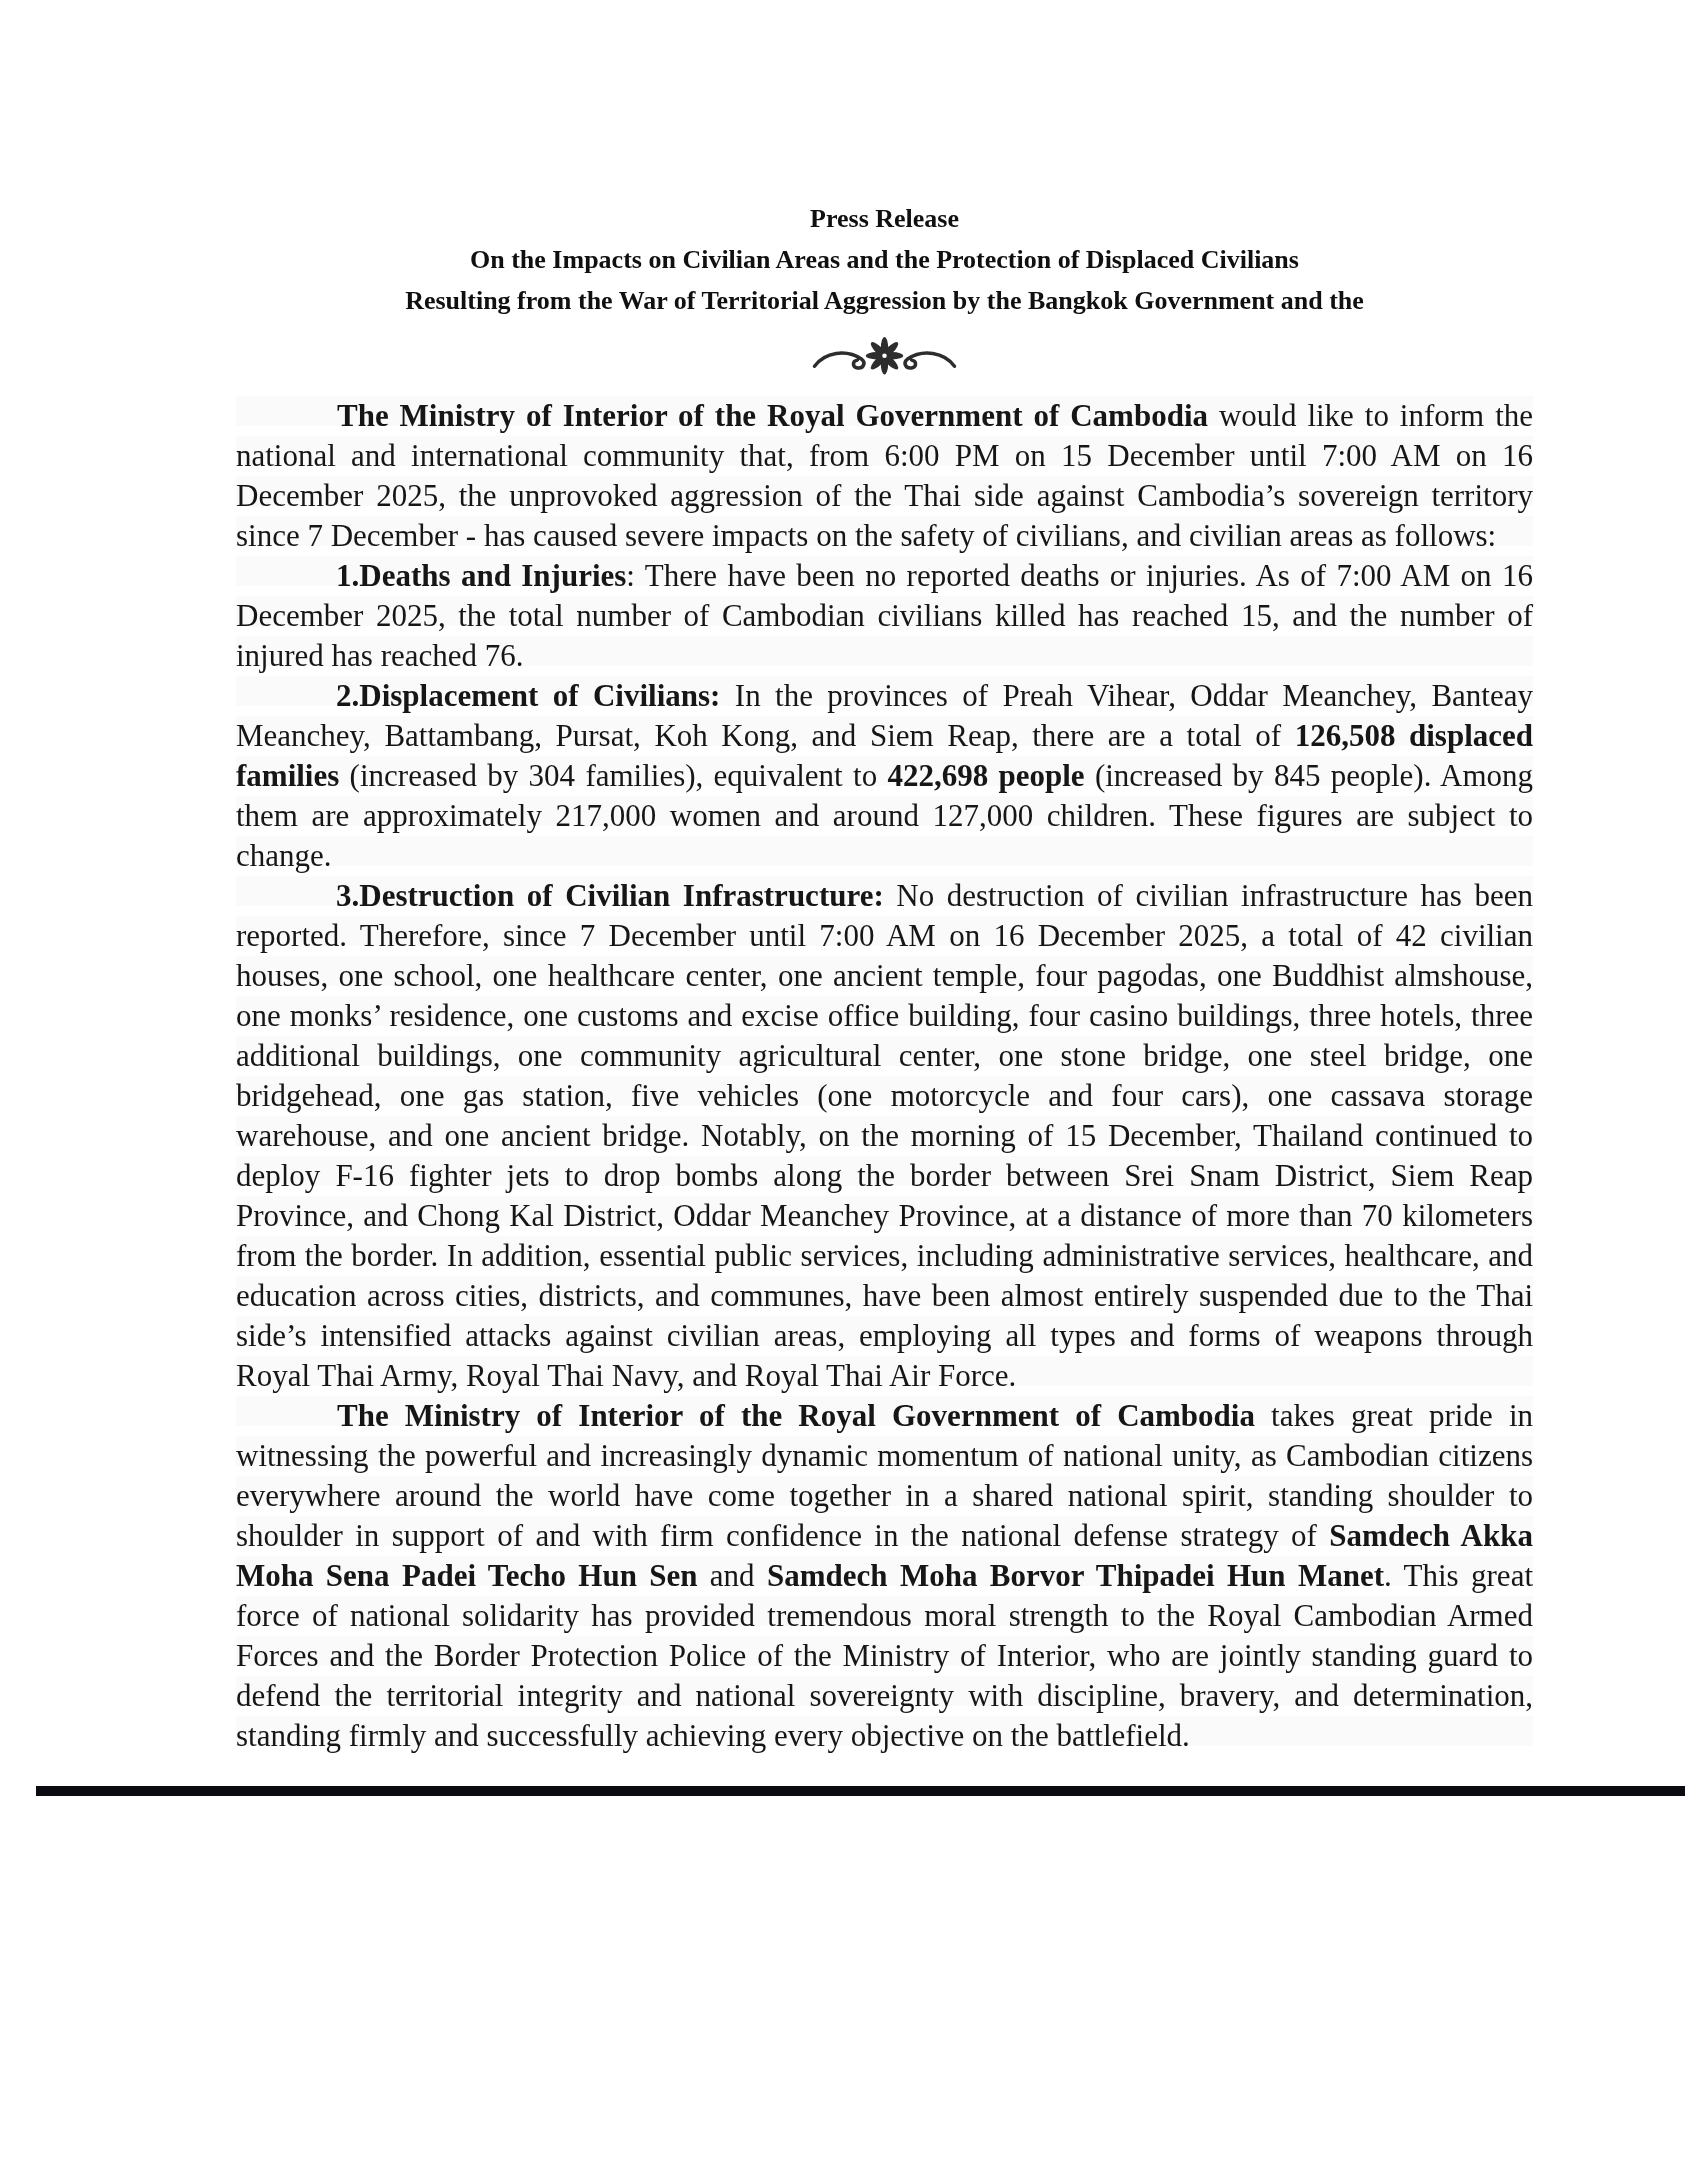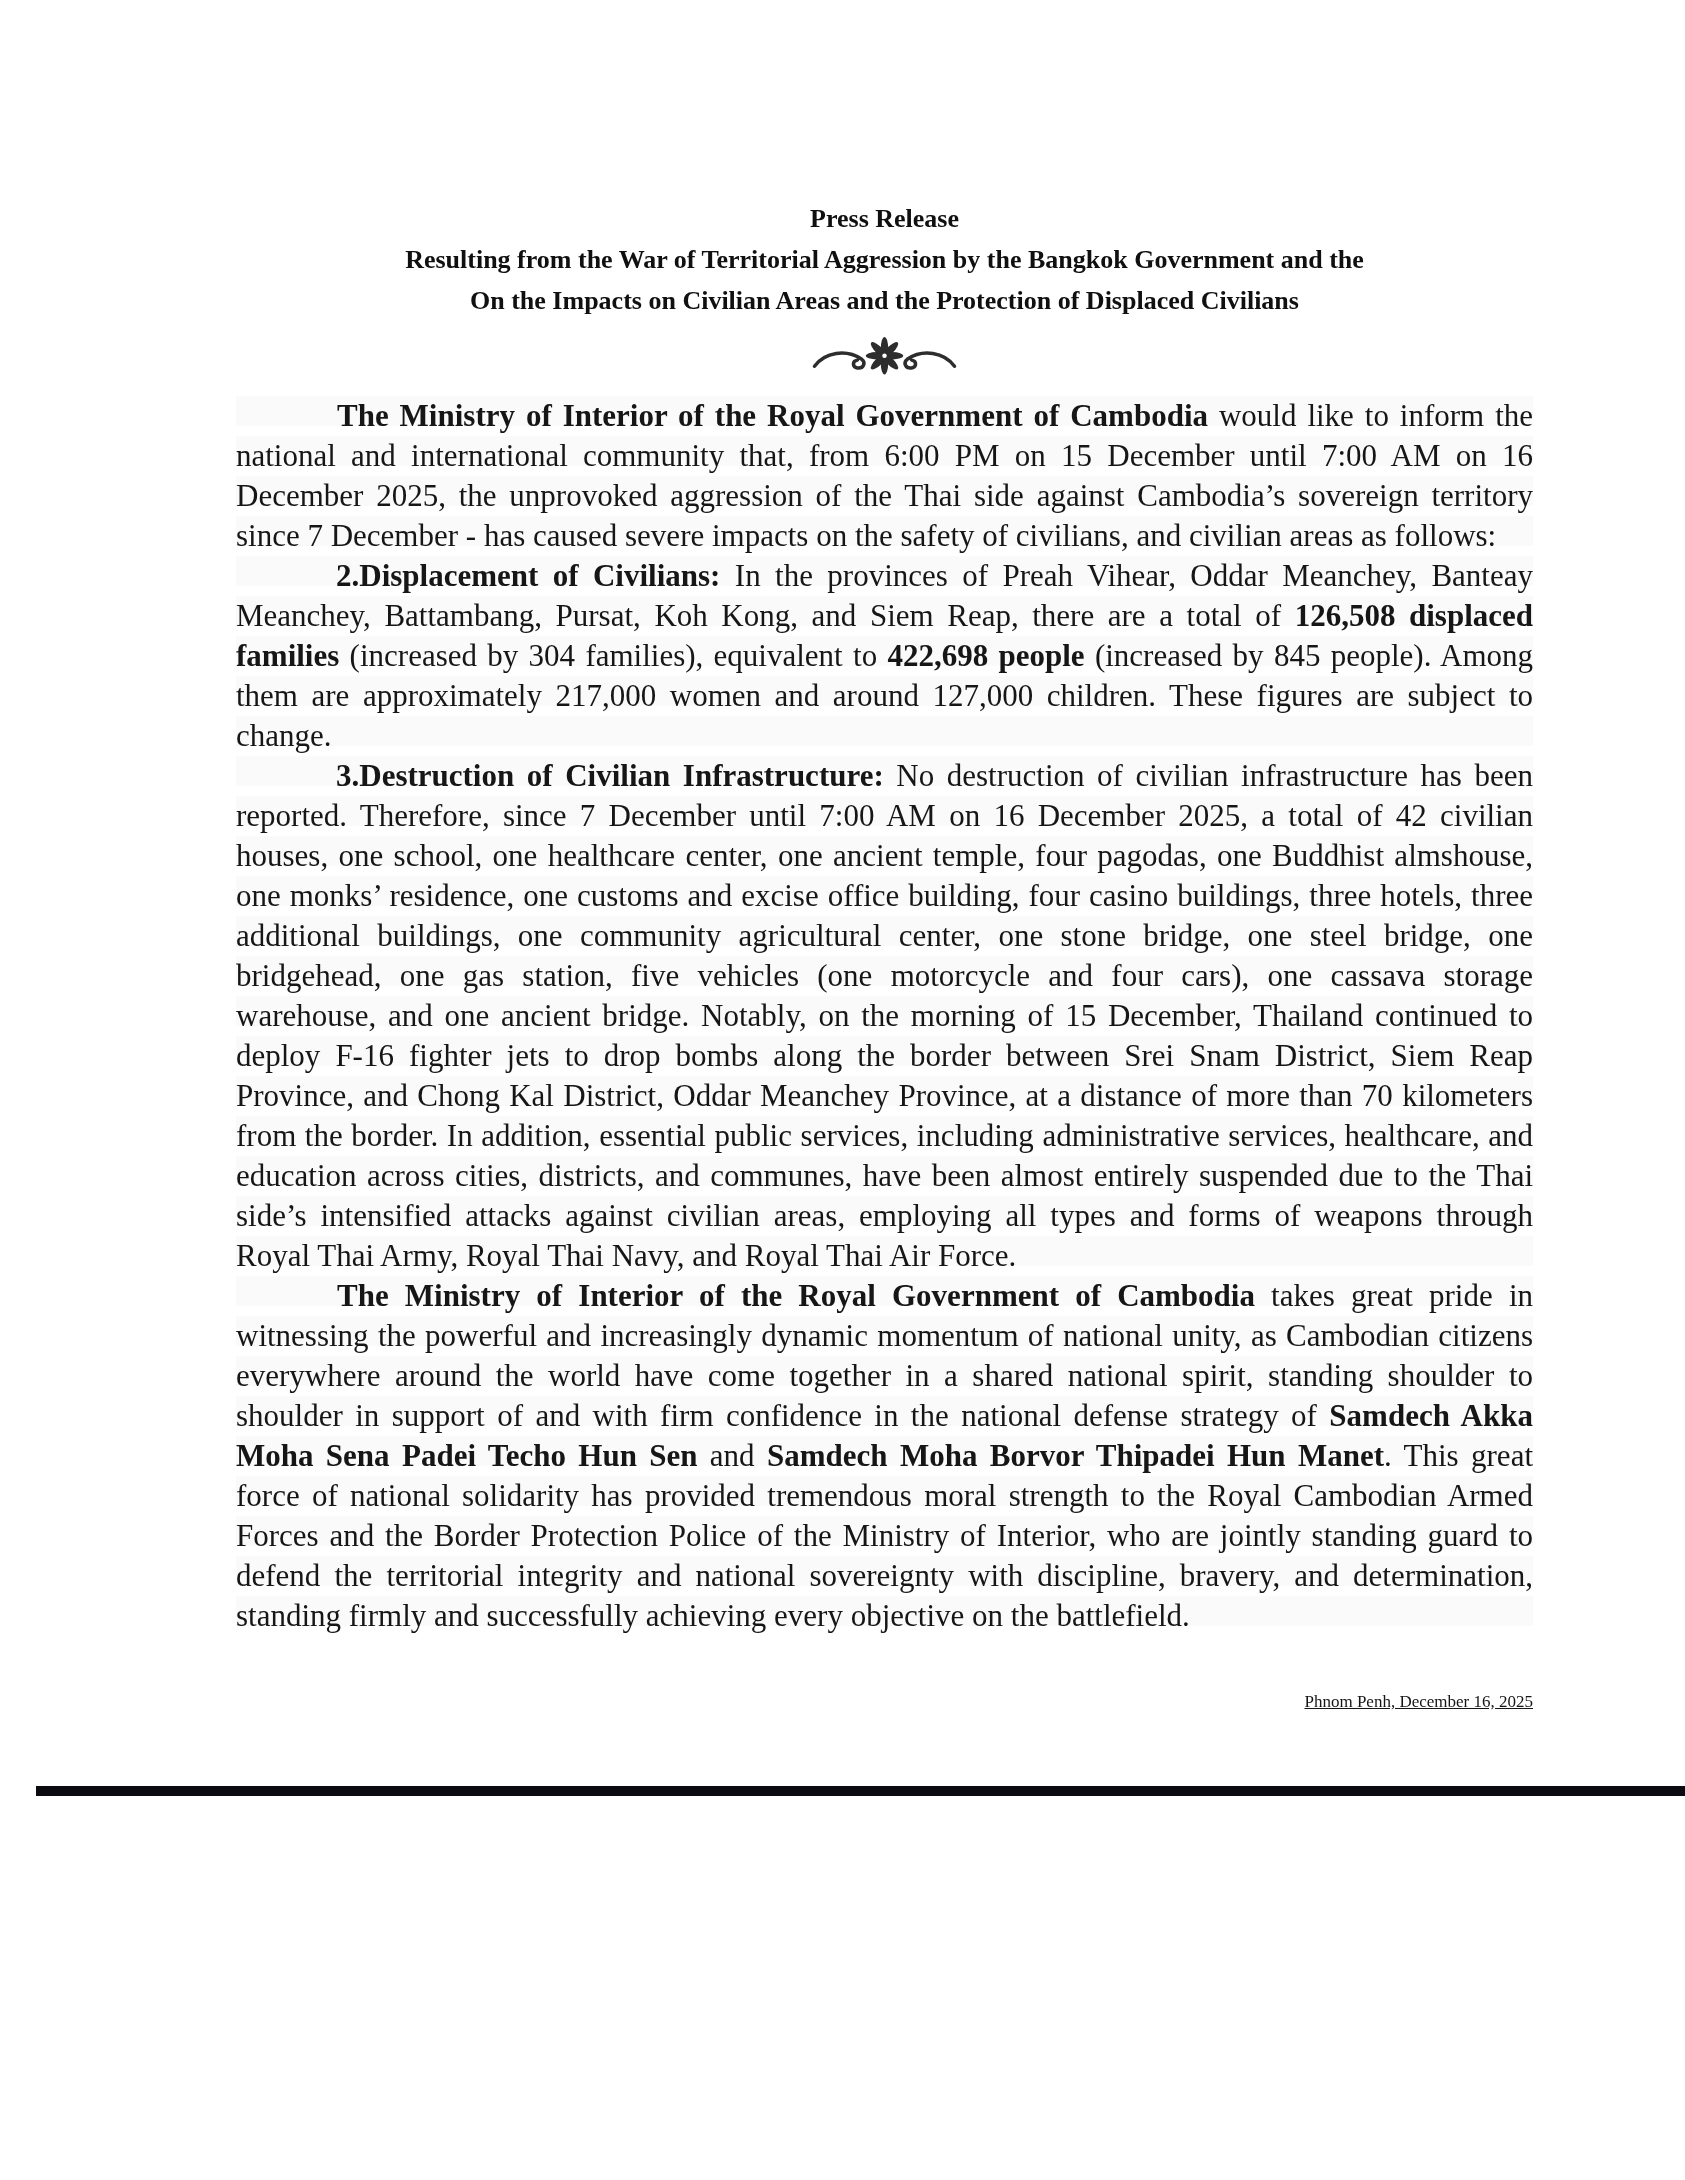--- a/index.html
+++ b/index.html
@@ -68,22 +68,22 @@
   }
 </style>
 </head>
 <body>
 
 <div class="page">
   <div class="content">
 
     <div class="title-block">
       <div>Press Release</div>
+      <div>On the Impacts on Civilian Areas and the Protection of Displaced Civilians</div>
       <div>Resulting from the War of Territorial Aggression by the Bangkok Government and the</div>
-      <div>On the Impacts on Civilian Areas and the Protection of Displaced Civilians</div>
     </div>
 
     <div class="ornament">
       <svg width="147" height="49" viewBox="0 0 168 56" aria-hidden="true">
         <g transform="translate(84,26)" fill="#2d2d2d">
           <ellipse rx="4.2" ry="12.5" transform="rotate(0) translate(0,-9)"></ellipse>
           <ellipse rx="4.2" ry="12.5" transform="rotate(45) translate(0,-9)"></ellipse>
           <ellipse rx="4.2" ry="12.5" transform="rotate(90) translate(0,-9)"></ellipse>
           <ellipse rx="4.2" ry="12.5" transform="rotate(135) translate(0,-9)"></ellipse>
           <ellipse rx="4.2" ry="12.5" transform="rotate(180) translate(0,-9)"></ellipse>
@@ -92,20 +92,21 @@
           <ellipse rx="4.2" ry="12.5" transform="rotate(315) translate(0,-9)"></ellipse>
           <circle r="3.4" fill="#ffffff" stroke="#2d2d2d" stroke-width="1.6"></circle>
         </g>
         <path d="M4 38 C 16 22, 40 18, 58 30 C 63 34, 60 41, 53 40 C 47 39, 47 32, 53 31" fill="none" stroke="#2d2d2d" stroke-width="4" stroke-linecap="round"></path>
         <path d="M164 38 C 152 22, 128 18, 110 30 C 105 34, 108 41, 115 40 C 121 39, 121 32, 115 31" fill="none" stroke="#2d2d2d" stroke-width="4" stroke-linecap="round"></path>
       </svg>
     </div>
 
     <div class="doc-body">
         <p class="body-indent"><b>The Ministry of Interior of the Royal Government of Cambodia</b><span> would like to inform the national and international community that, from 6:00 PM on 15 December until 7:00 AM on 16 December 2025, the unprovoked aggression of the Thai side against Cambodia’s sovereign territory since 7 December - has caused severe impacts on the safety of civilians, and civilian areas as follows:</span></p>
+        <p class="numbered"><b class="li-num">1.</b><b>Deaths and Injuries</b><span>: There have been no reported deaths or injuries. As of 7:00 AM on 16 December 2025, the total number of Cambodian civilians killed has reached 15, and the number of injured has reached 76.</span></p>
         <p class="numbered"><b class="li-num">2.</b><b>Displacement of Civilians:</b><span> In the provinces of Preah Vihear, Oddar Meanchey, Banteay Meanchey, Battambang, Pursat, Koh Kong, and Siem Reap, there are a total of </span><b>126,508 displaced families</b><span> (increased by 304 families), equivalent to </span><b>422,698 people</b><span> (increased by 845 people). Among them are approximately 217,000 women and around 127,000 children. These figures are subject to change.</span></p>
         <p class="numbered"><b class="li-num">3.</b><b>Destruction of Civilian Infrastructure:</b><span> No destruction of civilian infrastructure has been reported. Therefore, since 7 December until 7:00 AM on 16 December 2025, a total of 42 civilian houses, one school, one healthcare center, one ancient temple, four pagodas, one Buddhist almshouse, one monks’ residence, one customs and excise office building, four casino buildings, three hotels, three additional buildings, one community agricultural center, one stone bridge, one steel bridge, one bridgehead, one gas station, five vehicles (one motorcycle and four cars), one cassava storage warehouse, and one ancient bridge. Notably, on the morning of 15 December, Thailand continued to deploy F-16 fighter jets to drop bombs along the border between Srei Snam District, Siem Reap Province, and Chong Kal District, Oddar Meanchey Province, at a distance of more than 70 kilometers from the border. In addition, essential public services, including administrative services, healthcare, and education across cities, districts, and communes, have been almost entirely suspended due to the Thai side’s intensified attacks against civilian areas, employing all types and forms of weapons through Royal Thai Army, Royal Thai Navy, and Royal Thai Air Force.</span></p>
         <p class="body-indent"><b>The Ministry of Interior of the Royal Government of Cambodia</b><span> takes great pride in witnessing the powerful and increasingly dynamic momentum of national unity, as Cambodian citizens everywhere around the world have come together in a shared national spirit, standing shoulder to shoulder in support of and with firm confidence in the national defense strategy of </span><b>Samdech Akka Moha Sena Padei Techo Hun Sen</b><span> and </span><b>Samdech Moha Borvor Thipadei Hun Manet</b><span>. This great force of national solidarity has provided tremendous moral strength to the Royal Cambodian Armed Forces and the Border Protection Police of the Ministry of Interior, who are jointly standing guard to defend the territorial integrity and national sovereignty with discipline, bravery, and determination, standing firmly and successfully achieving every objective on the battlefield.</span></p>
       </div>
 
     <div class="dateline">Phnom Penh, December 16, 2025</div>
   </div>
 
   <div class="bottom-bar"></div>
 </div>

